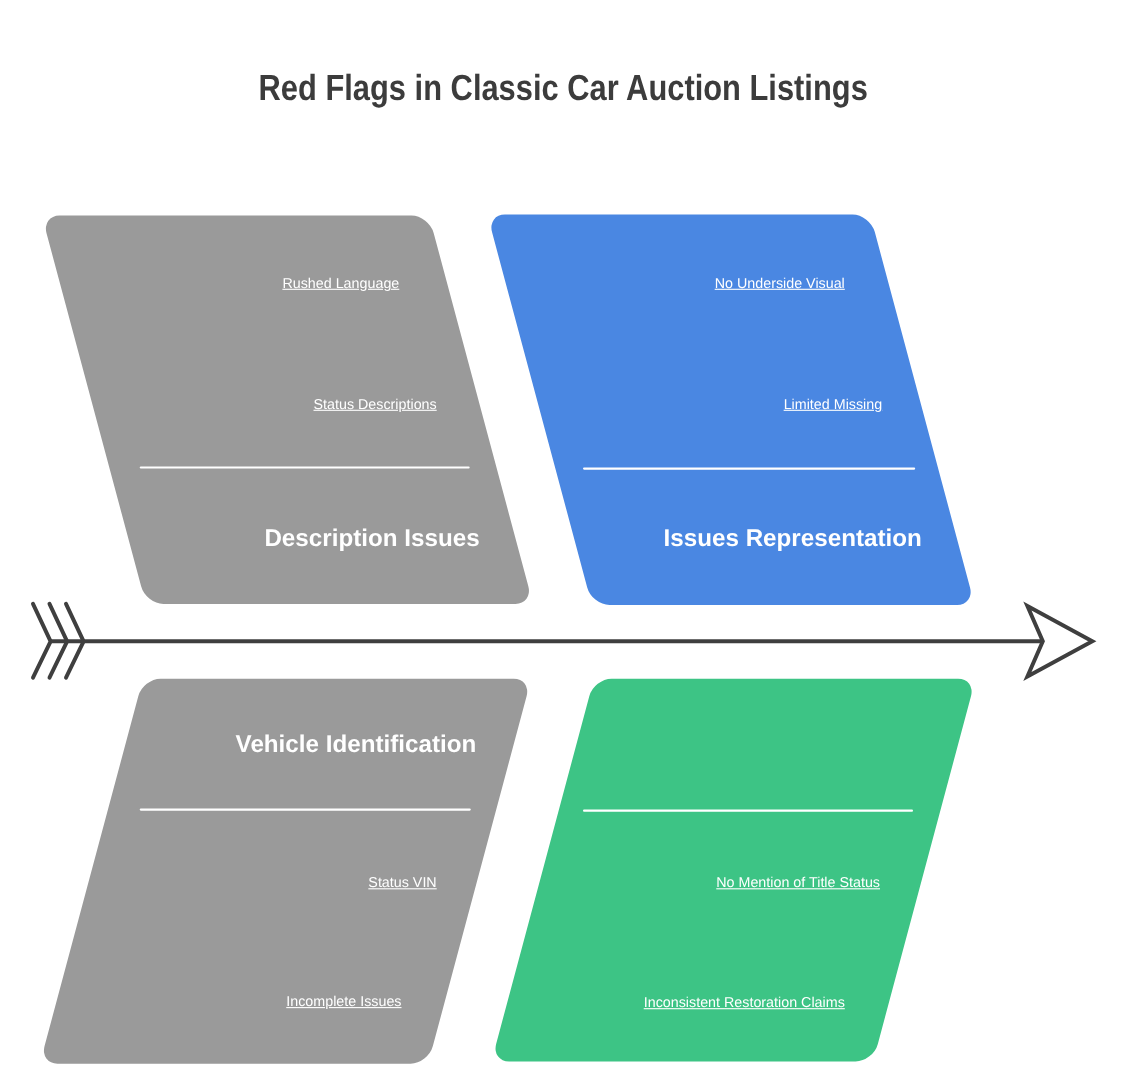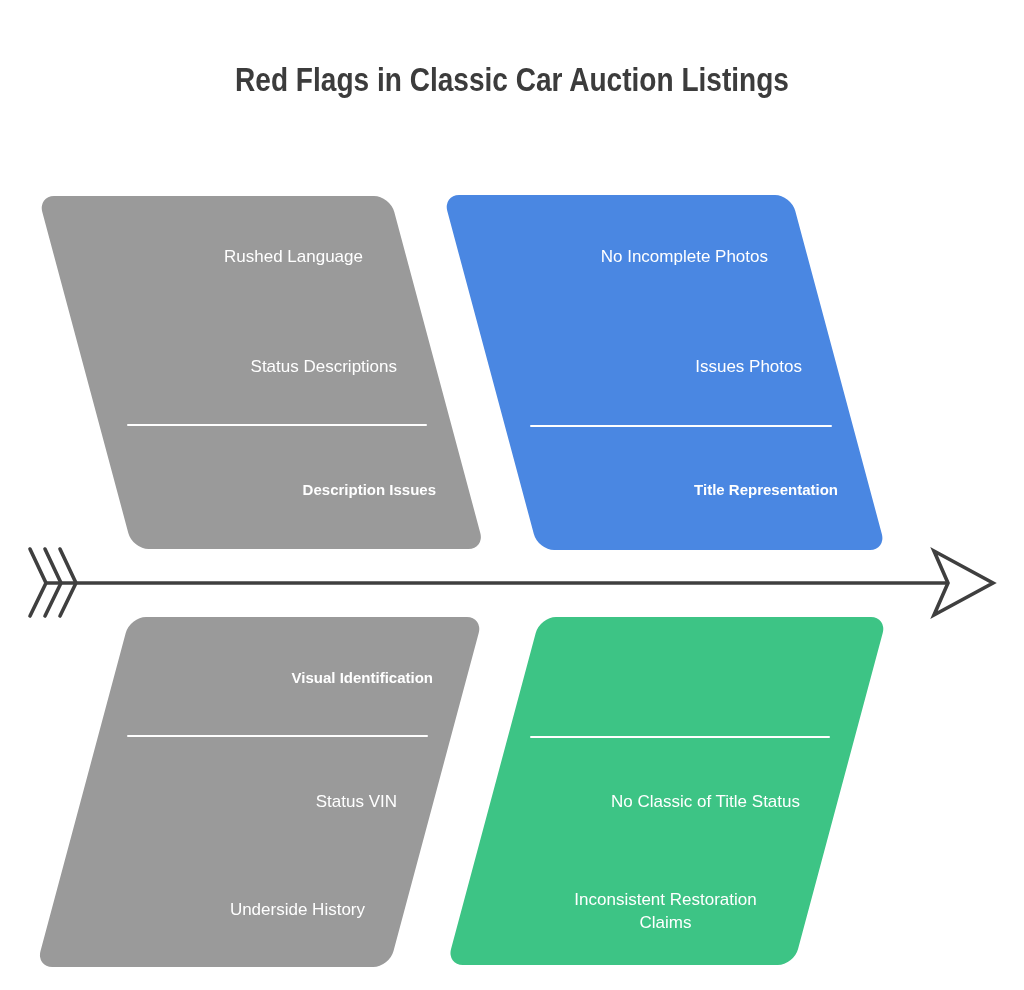--- a/index.html
+++ b/index.html
@@ -18,22 +18,22 @@
     line-height:40px;
   }
   .branch{position:absolute;inset:0;pointer-events:none;}
   .shape{position:absolute;border-radius:16px;}
   .skew-r{transform:skewX(15deg);transform-origin:top left;}
   .skew-l{transform:skewX(-15deg);transform-origin:top left;}
   .item,.branch-title{
     position:absolute;transform:translateY(-50%);
     color:var(--text,#fff);white-space:nowrap;
   }
-  .item{font-size:17px;font-weight:400;}
-  .branch-title{font-size:15px;font-weight:700;}
+  .item{font-size:13px;font-weight:400;text-decoration:underline;}
+  .branch-title{font-size:22px;font-weight:700;}
   .item.wrap{white-space:normal;max-width:205px;text-align:center;line-height:23px;}
   .divider{position:absolute;height:2px;background:var(--text,#fff);border-radius:1px;}
   .spine{position:absolute;left:0;top:0;width:1024px;height:990px;pointer-events:none;}
   .spine .stroke{stroke:var(--arrow,#3f3f3f);stroke-width:3.6;fill:none;}
   .spine .head{fill:var(--background,#fff);}
 </style>
 </head>
 <body>
 
 <div class="canvas">
@@ -43,38 +43,38 @@
   <section class="branch">
     <div class="shape skew-r" style="left: 38px; top: 196px; width: 352px; height: 353px; background: rgb(154, 154, 154);"></div>
     <span class="item" style="right:661px;top:257px">Rushed Language</span>
     <span class="item" style="right:627px;top:367px">Status Descriptions</span>
     <div class="divider" style="left:127px;top:424px;width:300px"></div>
     <span class="branch-title" style="right:588px;top:489px">Description Issues</span>
   </section>
 
   <section class="branch">
     <div class="shape skew-r" style="left: 443px; top: 195px; width: 348px; height: 355px; background: rgb(74, 135, 226);"></div>
-    <span class="item" style="right:256px;top:257px">No Incomplete Photos</span>
-    <span class="item" style="right:222px;top:367px">Issues Photos</span>
+    <span class="item" style="right:256px;top:257px">No Underside Visual</span>
+    <span class="item" style="right:222px;top:367px">Limited Missing</span>
     <div class="divider" style="left:530px;top:425px;width:302px"></div>
-    <span class="branch-title" style="right:186px;top:489px">Title Representation</span>
+    <span class="branch-title" style="right:186px;top:489px">Issues Representation</span>
   </section>
 
   <section class="branch">
     <div class="shape skew-l" style="left: 130px; top: 617px; width: 353px; height: 350px; background: rgb(154, 154, 154);"></div>
-    <span class="branch-title" style="right:591px;top:677px">Visual Identification</span>
+    <span class="branch-title" style="right:591px;top:677px">Vehicle Identification</span>
     <div class="divider" style="left:127px;top:735px;width:301px"></div>
     <span class="item" style="right:627px;top:802px">Status VIN</span>
-    <span class="item" style="right:659px;top:910px">Underside History</span>
+    <span class="item" style="right:659px;top:910px">Incomplete Issues</span>
   </section>
 
   <section class="branch">
     <div class="shape skew-l" style="left: 540px; top: 617px; width: 347px; height: 348px; background: rgb(61, 196, 133);"></div>
     <div class="divider" style="left:530px;top:736px;width:300px"></div>
-    <span class="item" style="right:224px;top:802px">No Classic of Title Status</span>
+    <span class="item" style="right:224px;top:802px">No Mention of Title Status</span>
     <span class="item wrap" style="right:256px;top:911px">Inconsistent Restoration Claims</span>
   </section>
 
   <svg class="spine" viewBox="0 0 1024 990">
     <g stroke-linecap="round" stroke-linejoin="round">
       <path class="stroke" d="M30 549 L46 583 L30 616"></path>
       <path class="stroke" d="M45 549 L61 583 L45 616"></path>
       <path class="stroke" d="M60 549 L76 583 L60 616"></path>
     </g>
     <line class="stroke" x1="46" y1="583" x2="947" y2="583"></line>

